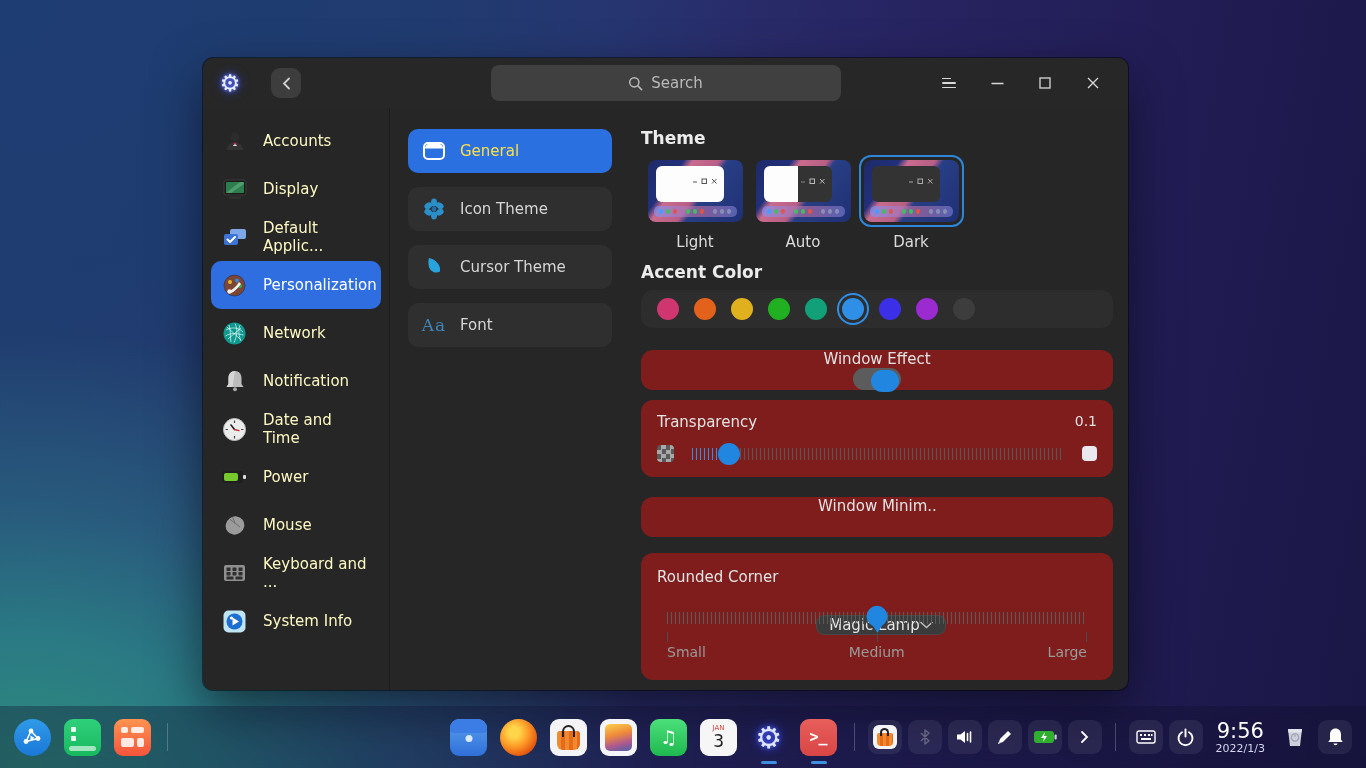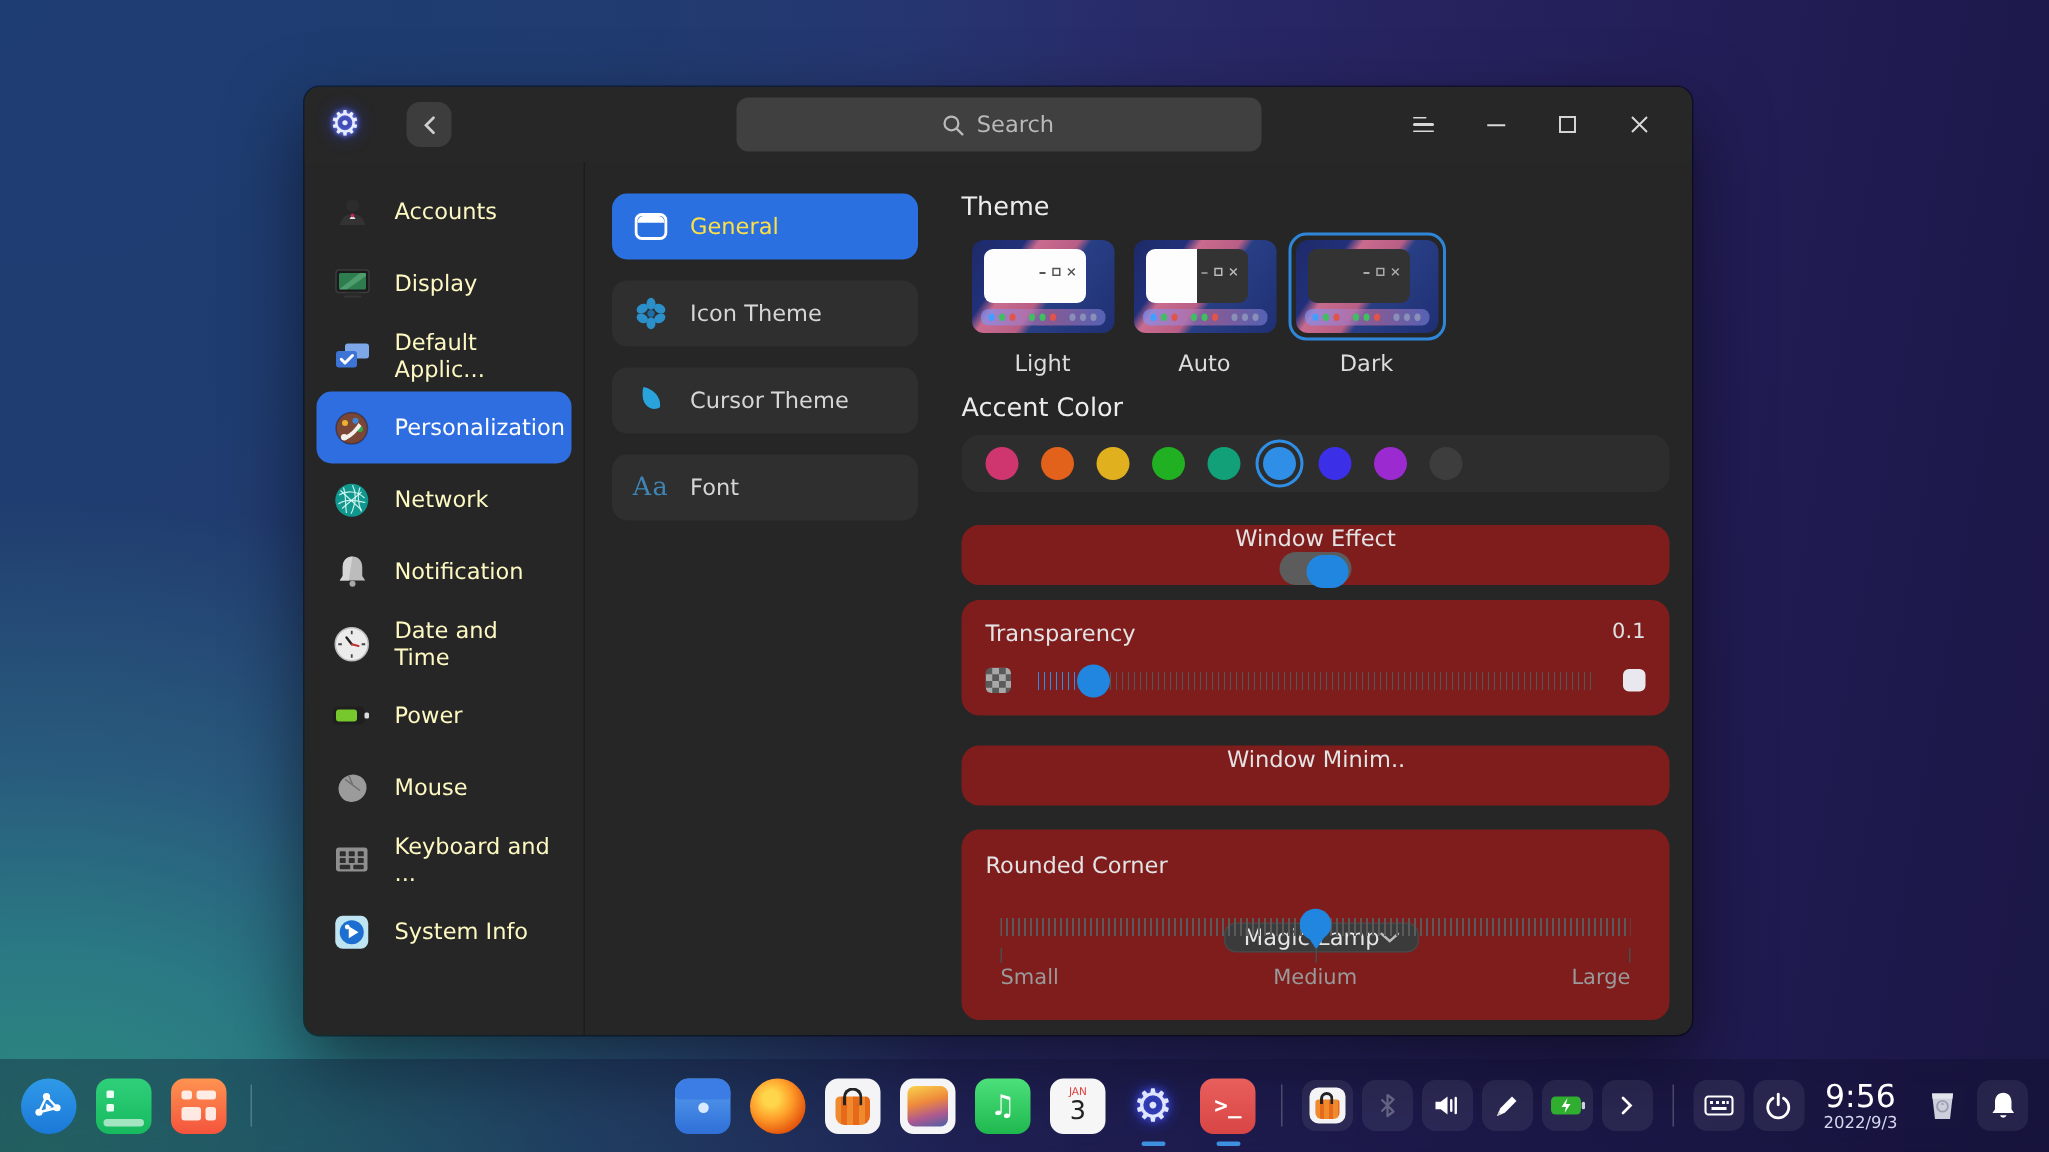--- a/index.html
+++ b/index.html
@@ -47,21 +47,21 @@
   
   .subnav{ width:240px; flex:0 0 240px; padding:21px 18px 0 18px; }
   .sub-card{ height:44px; margin-bottom:14px; border-radius:10px; background:#2f2f2f;
     display:flex; align-items:center; gap:14px; padding:0 14px; font-size:15px; color:#d6d6d6; }
   .sub-card.selected{ background:#2a70e0; color:#fde047; }
   .sub-ic{ width:24px; height:24px; display:flex; align-items:center; justify-content:center; }
   .font-aa{ font-family:"DejaVu Serif","Liberation Serif",serif; font-size:17px; color:#3f86b8; letter-spacing:1px; }
 
   
   .content{ flex:1; padding:0 15px 0 11px; overflow:hidden; }
-  .sec-title{ margin-top:20px; font-size:17px; font-weight:normal; color:#ececec; }
+  .sec-title{ margin-top:20px; font-size:17px; font-weight:bold; color:#ececec; }
   .sec-title.accent-t{ margin-top:11px; }
 
   .previews{ margin-top:7px; display:flex; gap:0; }
   .preview{ width:108px; display:flex; flex-direction:column; align-items:center; }
   .thumb-wrap{ padding:3px; border-radius:12px; border:2px solid transparent; }
   .preview.selected .thumb-wrap{ border-color:#2e86d9; }
   .thumb{ width:95px; height:62px; border-radius:8px; position:relative; overflow:hidden;
     background:linear-gradient(125deg,#1d2a68 0%,#22307a 26%,#c96b8e 33%,#b85e85 52%,#283f85 58%,#202f74 100%); }
   .mini-win{ position:absolute; left:9%; top:9%; width:72%; height:58%; border-radius:6px; }
   .mini-win.light{ background:#fdfdfd; } .mini-win.dark{ background:#333333; }
@@ -690,21 +690,21 @@
     </div>
     <div class="tray-btn">
       <svg width="19" height="19" viewBox="0 0 19 19">
           <path d="M6 4.2a7 7 0 1 0 7 0" stroke="#fff" stroke-width="1.9" fill="none" stroke-linecap="round"></path>
           <path d="M9.5 1.5v7" stroke="#fff" stroke-width="1.9" stroke-linecap="round"></path>
         </svg>
     </div>
 
     <div class="clock">
       <div class="time">9:56</div>
-      <div class="date">2022/9/3</div>
+      <div class="date">2022/1/3</div>
     </div>
 
     <div class="tray-btn" style="background:transparent">
       <svg width="24" height="24" viewBox="0 0 24 24">
           <path d="M5 4h14l-2 17H7z" fill="#cdd0dc"></path>
           <path d="M5 4h14l-.4 3.5H5.4z" fill="#e2e4ec"></path>
           <circle cx="12" cy="12.5" r="3.6" fill="none" stroke="#9ca0b0" stroke-width="1.3"></circle>
           <path d="M12 9.8l1.2 1.7h-2.4z" fill="#9ca0b0"></path>
         </svg>
     </div>

